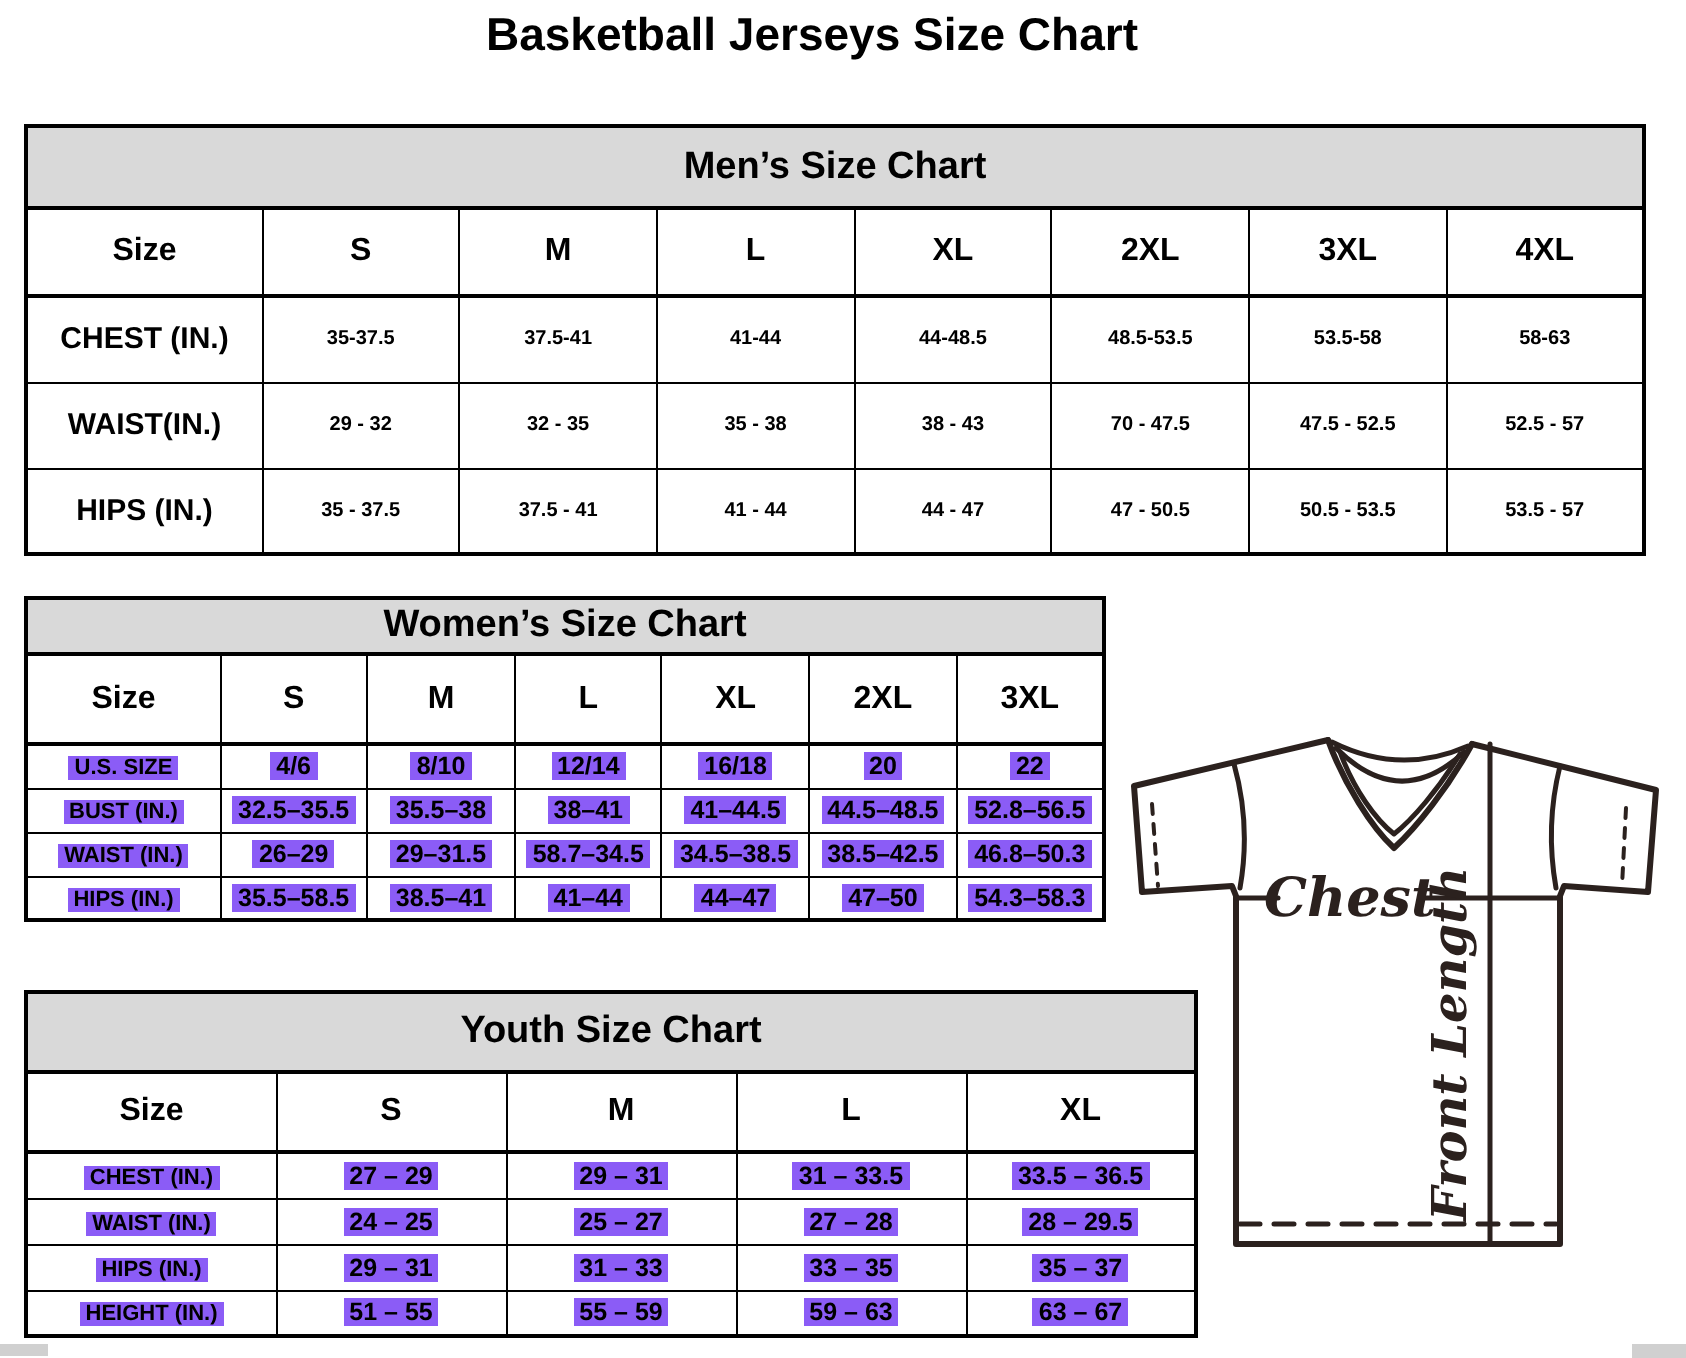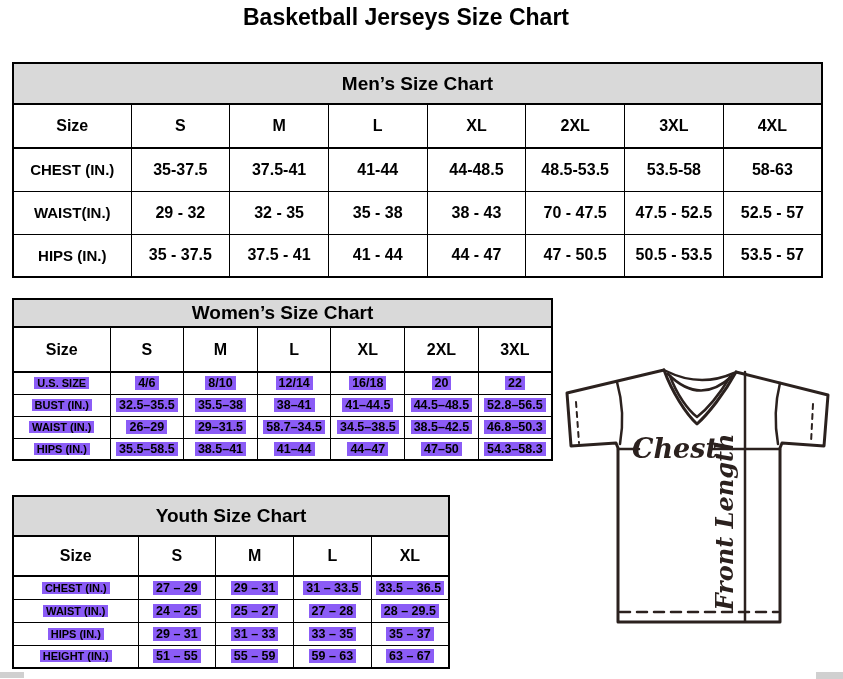--- a/index.html
+++ b/index.html
@@ -18,35 +18,35 @@
   tr.title-row th{background:#d9d9d9;font-size:19px;border-bottom:2px solid #000;}
   tr.header-row th{border-bottom:2px solid #000;margin-left:20px;}
 
   
   #men-table{left:12px;top:62px;width:811px;}
   #men-table col.label-col{width:118px;}
   #men-table tr.title-row{height:41px;}
   #men-table tr.header-row{height:44px;}
   #men-table tr.header-row th{font-size:16px;}
   #men-table tbody tr{height:43px;}
-  #men-table tbody td{font-size:16px;}
+  #men-table tbody td{font-size:10px;}
   #men-table tbody td.label{font-size:15px;}
 
   
   #women-table{left:12px;top:298px;width:541px;}
   #women-table col.label-col{width:97px;}
   #women-table tr.title-row{height:28px;}
   #women-table tr.header-row{height:45px;}
   #women-table tr.header-row th{font-size:16px;}
   #women-table tbody tr{height:22px;}
   #women-table tbody td{font-size:12.5px;}
   #women-table tbody td.label span{font-size:11px;}
 
   
-  #youth-table{left:12px;top:495px;width:438px;}
+  #youth-table{left:12px;top:495px;width:587px;}
   #youth-table col.label-col{width:125px;}
   #youth-table tr.title-row{height:40px;}
   #youth-table tr.header-row{height:40px;}
   #youth-table tr.header-row th{font-size:16px;}
   #youth-table tbody tr{height:23px;}
   #youth-table tbody td{font-size:12.5px;}
   #youth-table tbody td.label span{font-size:11px;}
 
   
   #women-table tbody span,#youth-table tbody span{background:#8b5cf6;padding:0 3px;}

